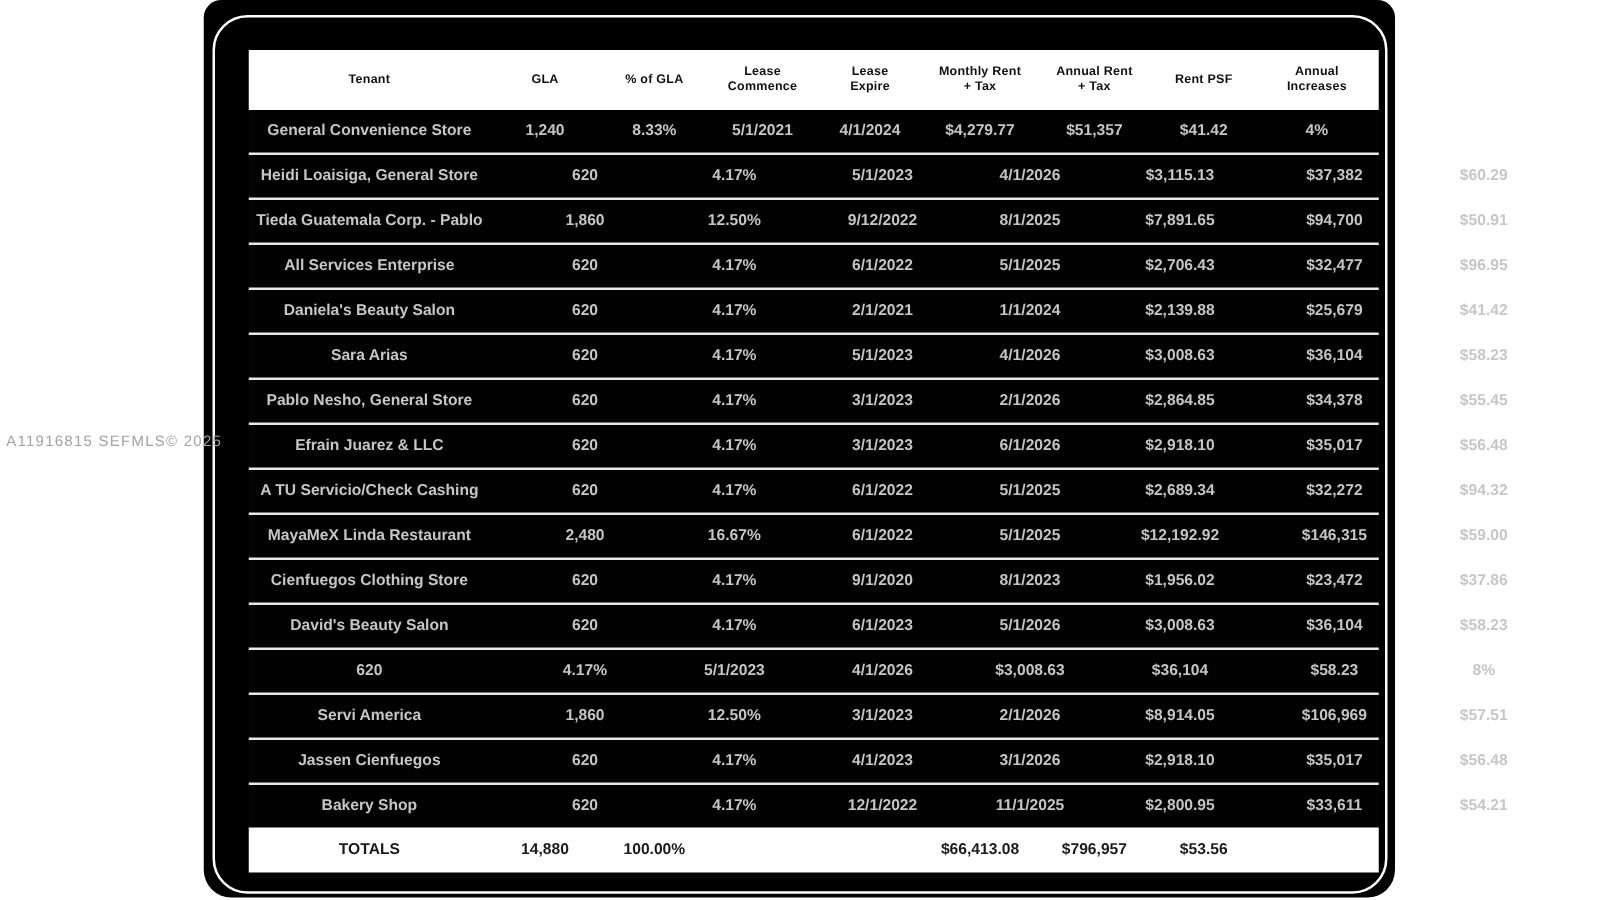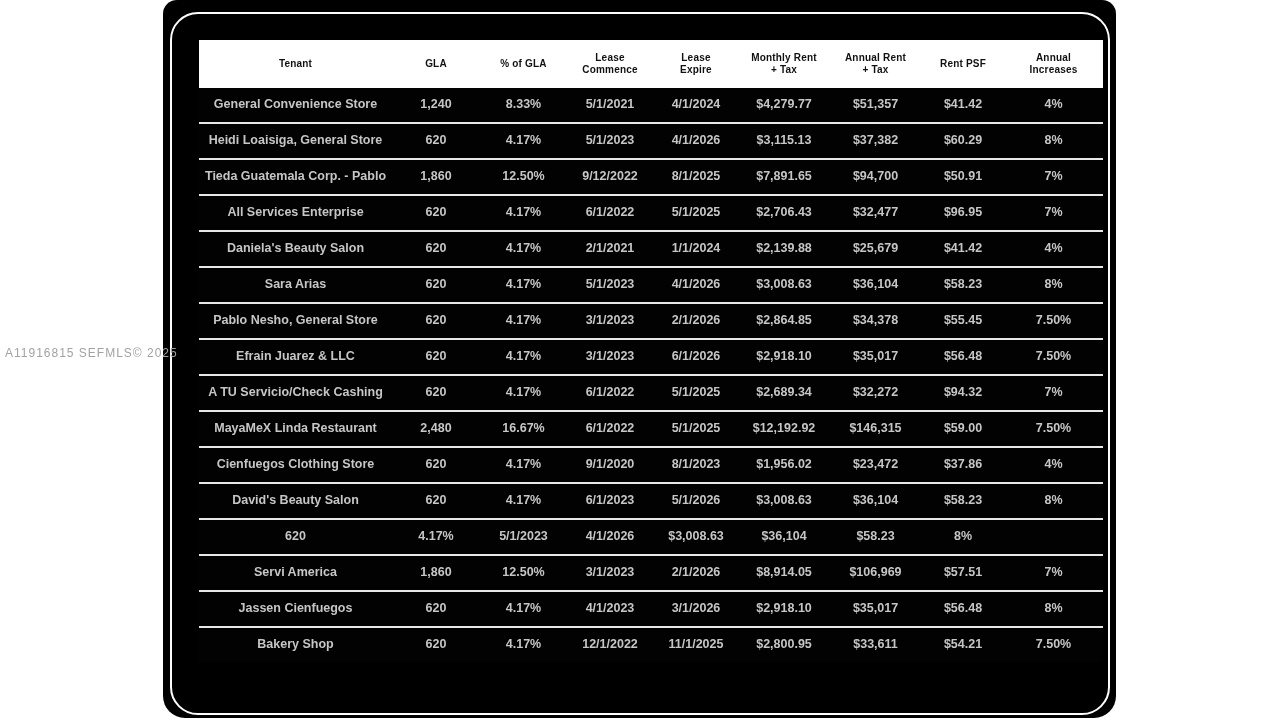--- a/index.html
+++ b/index.html
@@ -55,20 +55,21 @@
     letter-spacing: .2px;
   }
   .body-row {
     background: var(--row-bg, #000000);
     color: var(--row-text, #c6c6c6);
     min-height: 34px;
     font-size: 12.5px;
   }
   .body-row + .body-row {
     border-top: 2px solid var(--separator, #e8e8e8);
+    gap: 32px;
   }
   .totals-row {
     background: var(--totals-bg, #ffffff);
     color: var(--totals-text, #1a1a1a);
     min-height: 36px;
     font-size: 12.5px;
   }
 
   
   .watermark {
@@ -273,16 +274,27 @@
           <div class="cell">620</div>
           <div class="cell">4.17%</div>
           <div class="cell">12/1/2022</div>
           <div class="cell">11/1/2025</div>
           <div class="cell">$2,800.95</div>
           <div class="cell">$33,611</div>
           <div class="cell">$54.21</div>
           <div class="cell">7.50%</div>
         </div>
       </div>
+    <div class="grid-row totals-row">
+        <div class="cell">TOTALS</div>
+        <div class="cell">14,880</div>
+        <div class="cell">100.00%</div>
+        <div class="cell"></div>
+        <div class="cell"></div>
+        <div class="cell">$66,413.08</div>
+        <div class="cell">$796,957</div>
+        <div class="cell">$53.56</div>
+        <div class="cell"></div>
+      </div>
   </div>
 </div>
 
 <div class="watermark">A11916815  SEFMLS© 2025</div>
 
 </body></html>

